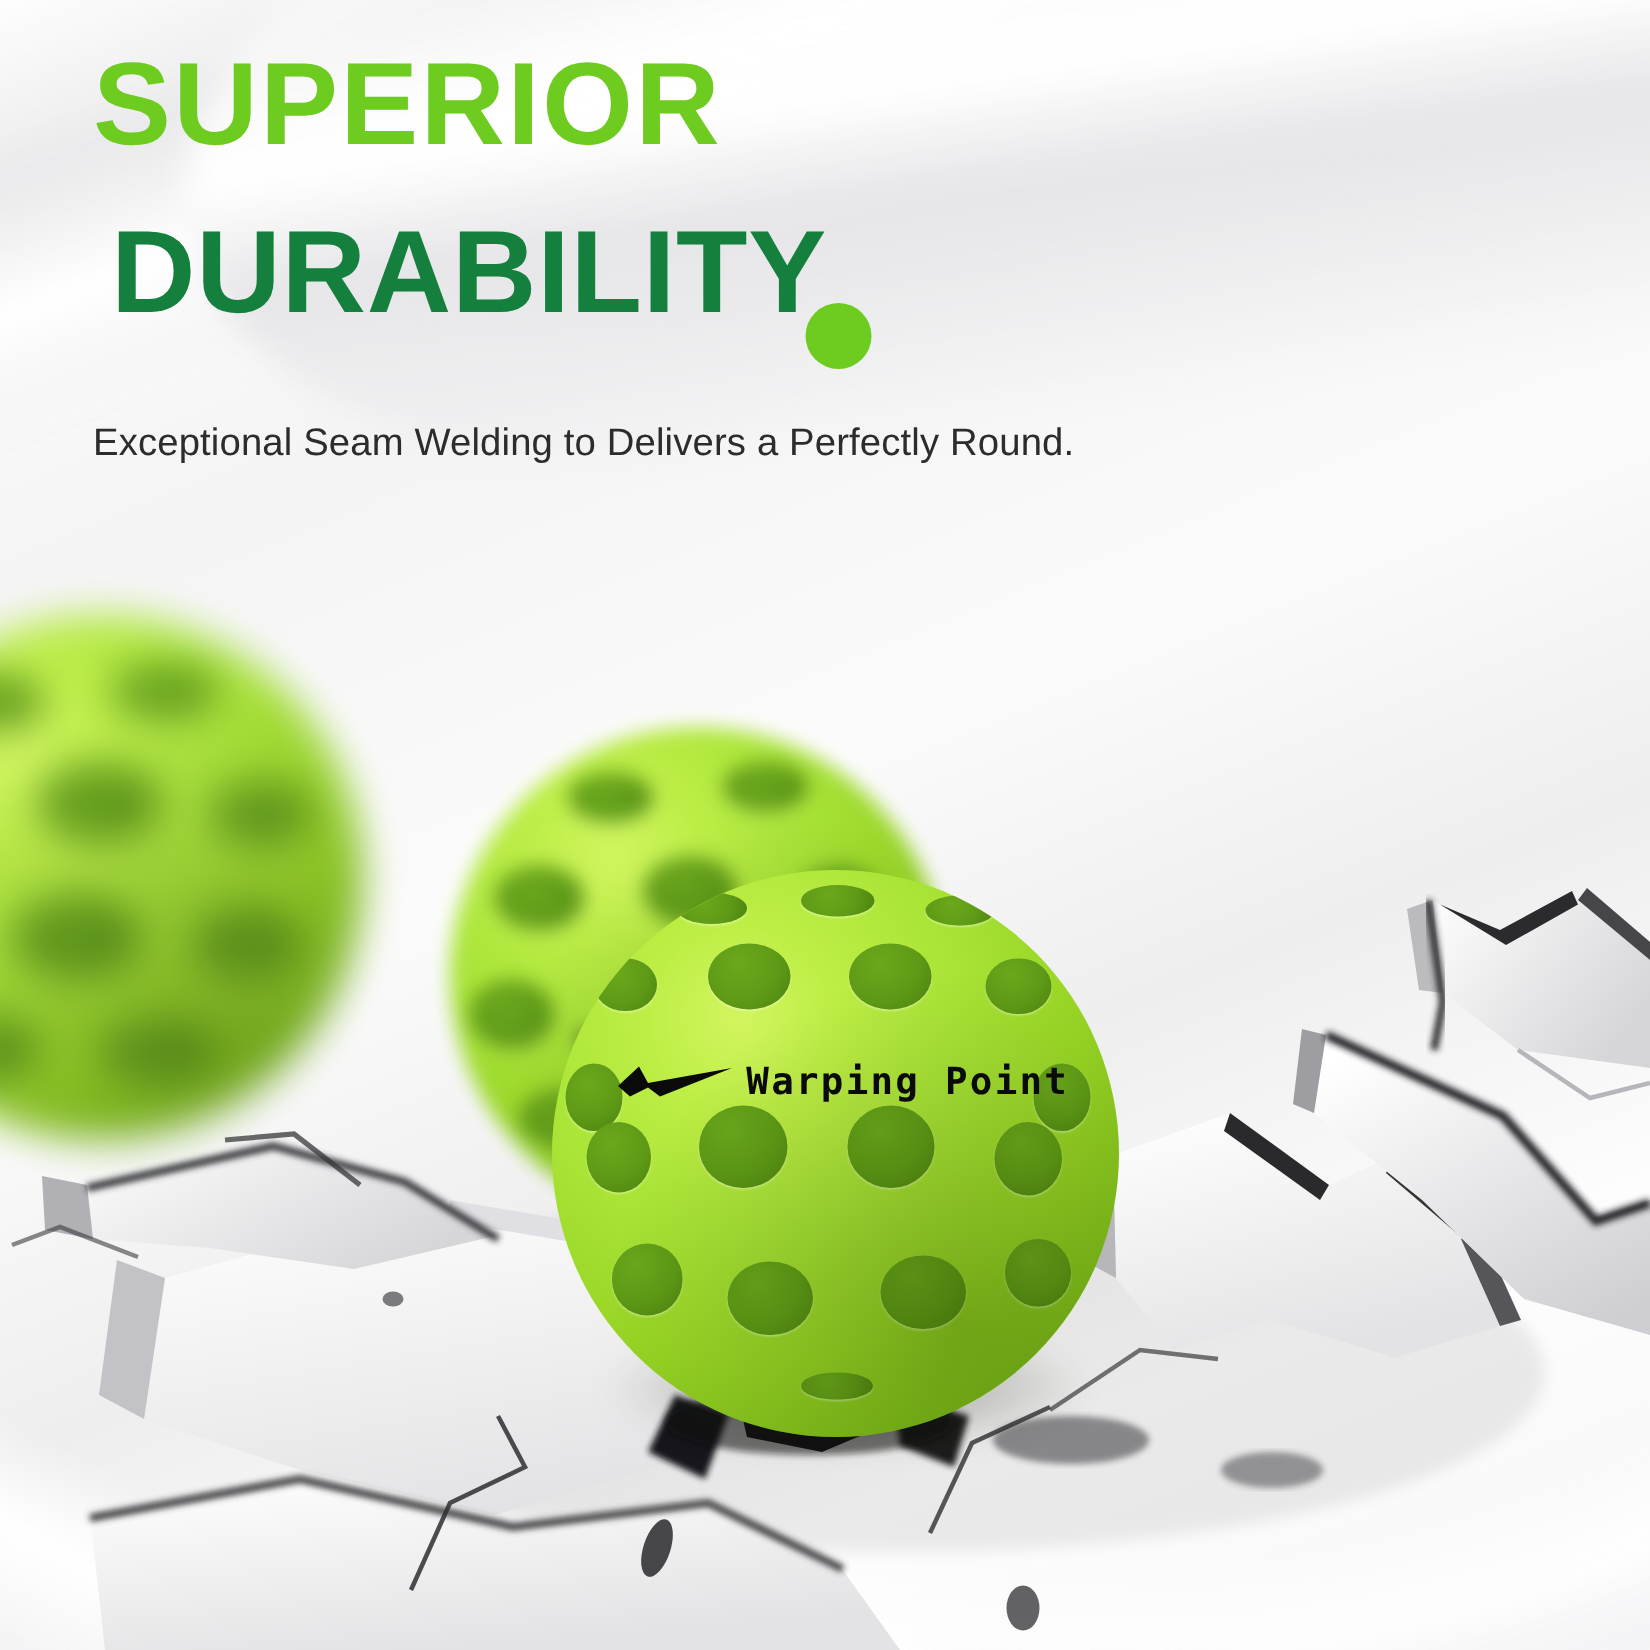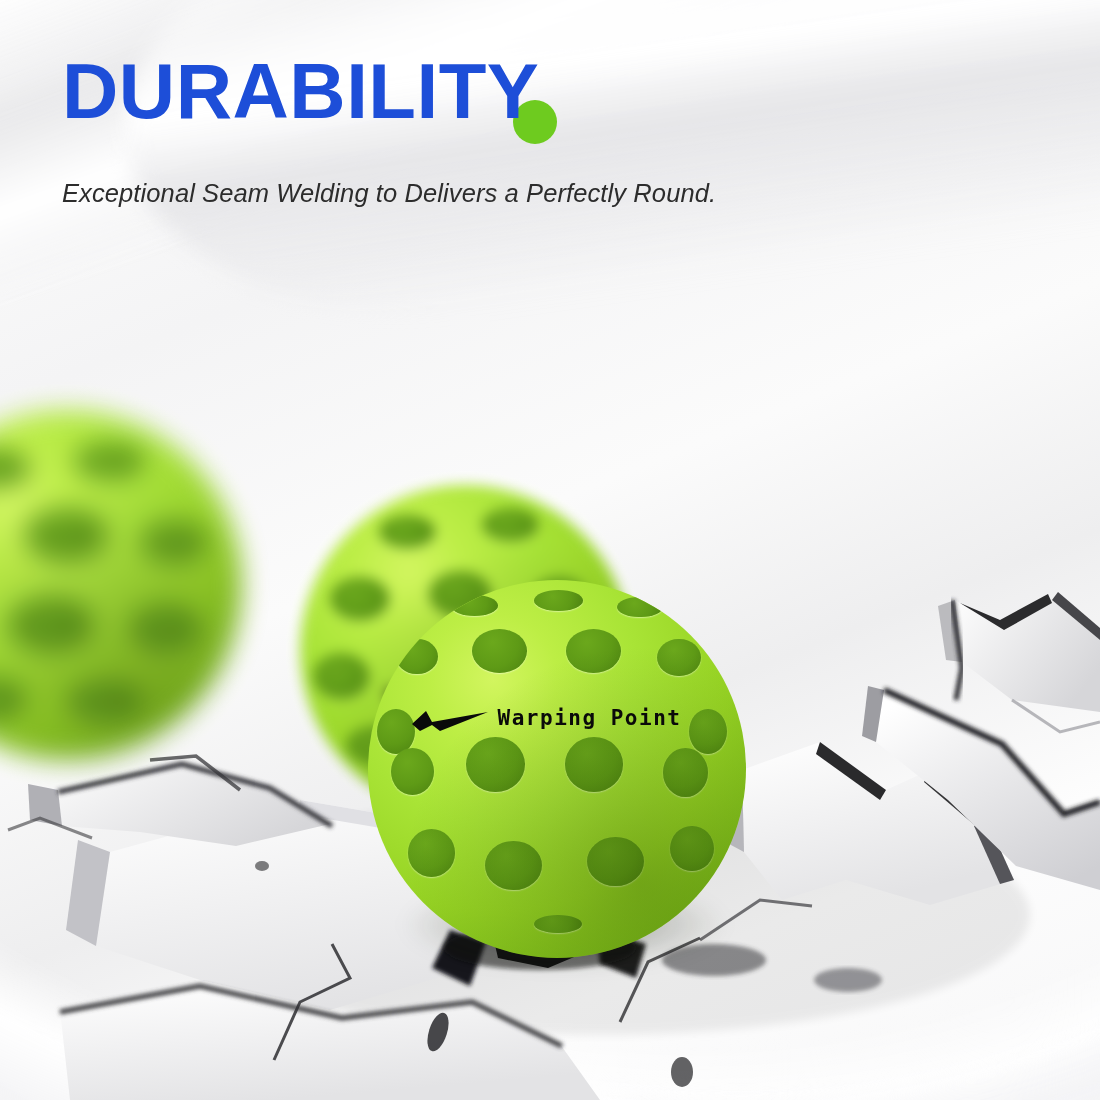--- a/index.html
+++ b/index.html
@@ -74,35 +74,35 @@
   
   .copy{position:absolute;left:62px;top:30px;width:960px;}
   .h-super{
     font-size:78px;font-weight:700;letter-spacing:1.5px;
     line-height:1.0;color:#6ECB1F;margin:0;
     font-family:"Liberation Sans",sans-serif;
   }
   .h-dur-wrap{position:relative;display:inline-block;margin-top:22px;}
   .h-dur{
     font-size:78px;font-weight:700;letter-spacing:0.5px;
-    line-height:1.0;color:#1d4ed8;margin:0;position:relative;z-index:2;
+    line-height:1.0;color:#15803d;margin:12px;position:relative;z-index:2;
     font-family:"Liberation Sans",sans-serif;
   }
   .h-dot{
     position:absolute;z-index:1;
     right:-18px;bottom:-14px;
     width:44px;height:44px;border-radius:50%;
     background:#6ECB1F;
   }
   .sub{
     margin-top:42px;
     font-size:25.5px;line-height:1.72;color:#2c2c2c;font-weight:400;
     letter-spacing:.1px;
   }
-  .sub div{white-space:nowrap;font-style:italic;}
+  .sub div{white-space:nowrap;}
 
   
   .wall{position:absolute;inset:0;}
 
   
   .ball{position:absolute;border-radius:50%;}
   .ball-skin{
     position:absolute;inset:0;border-radius:50%;
     background:
       radial-gradient(circle at 33% 26%, #d2f55f 0%, #bdee45 17%, #a9e436 38%, #97d424 62%, #7cbb18 84%, #5f9b10 100%);
@@ -289,25 +289,26 @@
       <div class="hole" style="left:80.0%;top:65.0%;width:11.5%;height:12%;"></div>
 
       <div class="hole" style="left:44.0%;top:88.5%;width:12.5%;height:4.8%;"></div>
       <div class="ball-shade"></div>
     </div>
 
     <div class="logo" style="left:11%;top:32.5%;width:80%;">
       <svg class="logo-swoosh" width="80" height="30" viewBox="0 0 80 30" style="left:0;top:2px;">
         <polygon points="2,19 16,6 22,17 78,7 30,26 22,20 10,26" fill="#0a0a0a"></polygon>
       </svg>
-      <span class="logo-text" style="position:absolute;left:88px;top:3px;font-size:21px;letter-spacing:1.5px;">Warping Point</span>
+      <span class="logo-text" style="position:absolute;left:88px;top:3px;font-size:25px;letter-spacing:1.5px;">Warping Point</span>
     </div>
   </div>
 
   <div class="copy">
+    <div class="h-super">SUPERIOR</div>
     <div class="h-dur-wrap">
       <div class="h-dur">DURABILITY</div>
       <div class="h-dot"></div>
     </div>
     <div class="sub">
       <div>Exceptional Seam Welding to Delivers a Perfectly Round.</div>
     </div>
   </div>
 
 </div>

